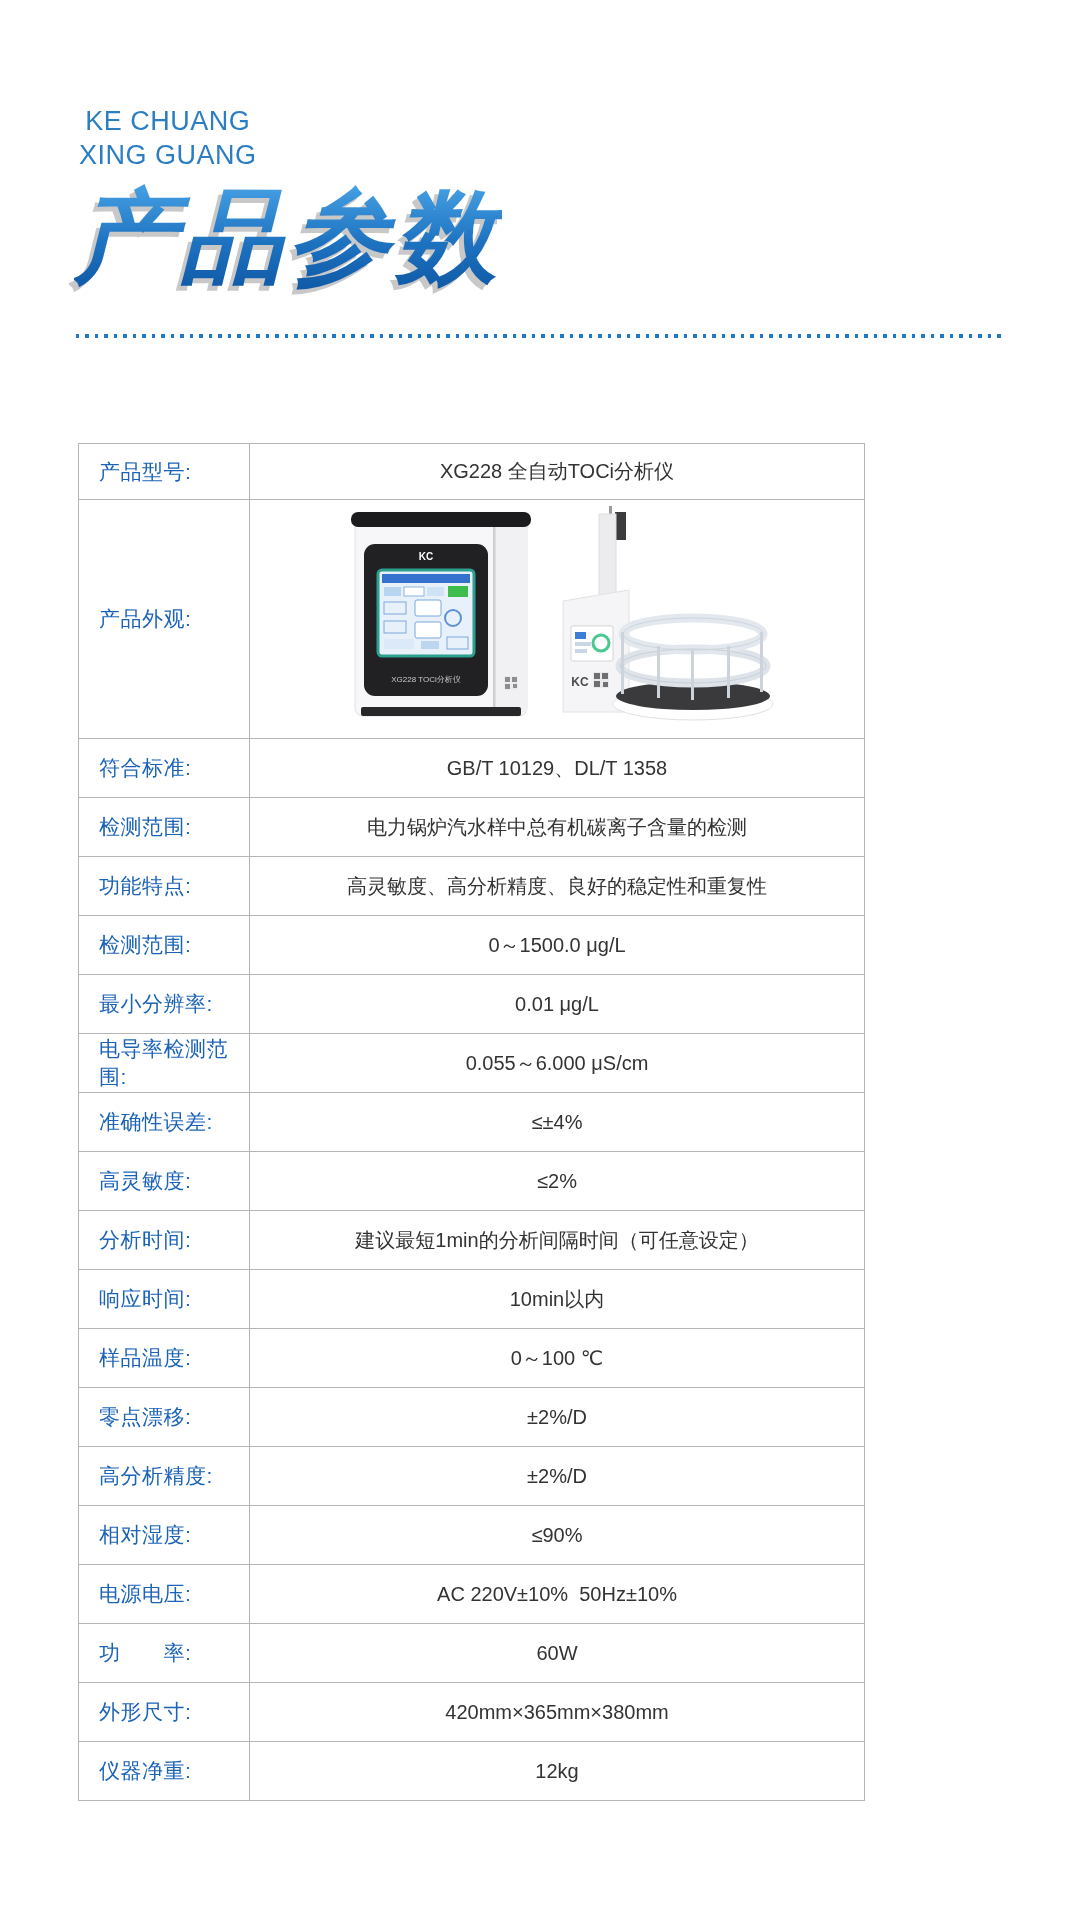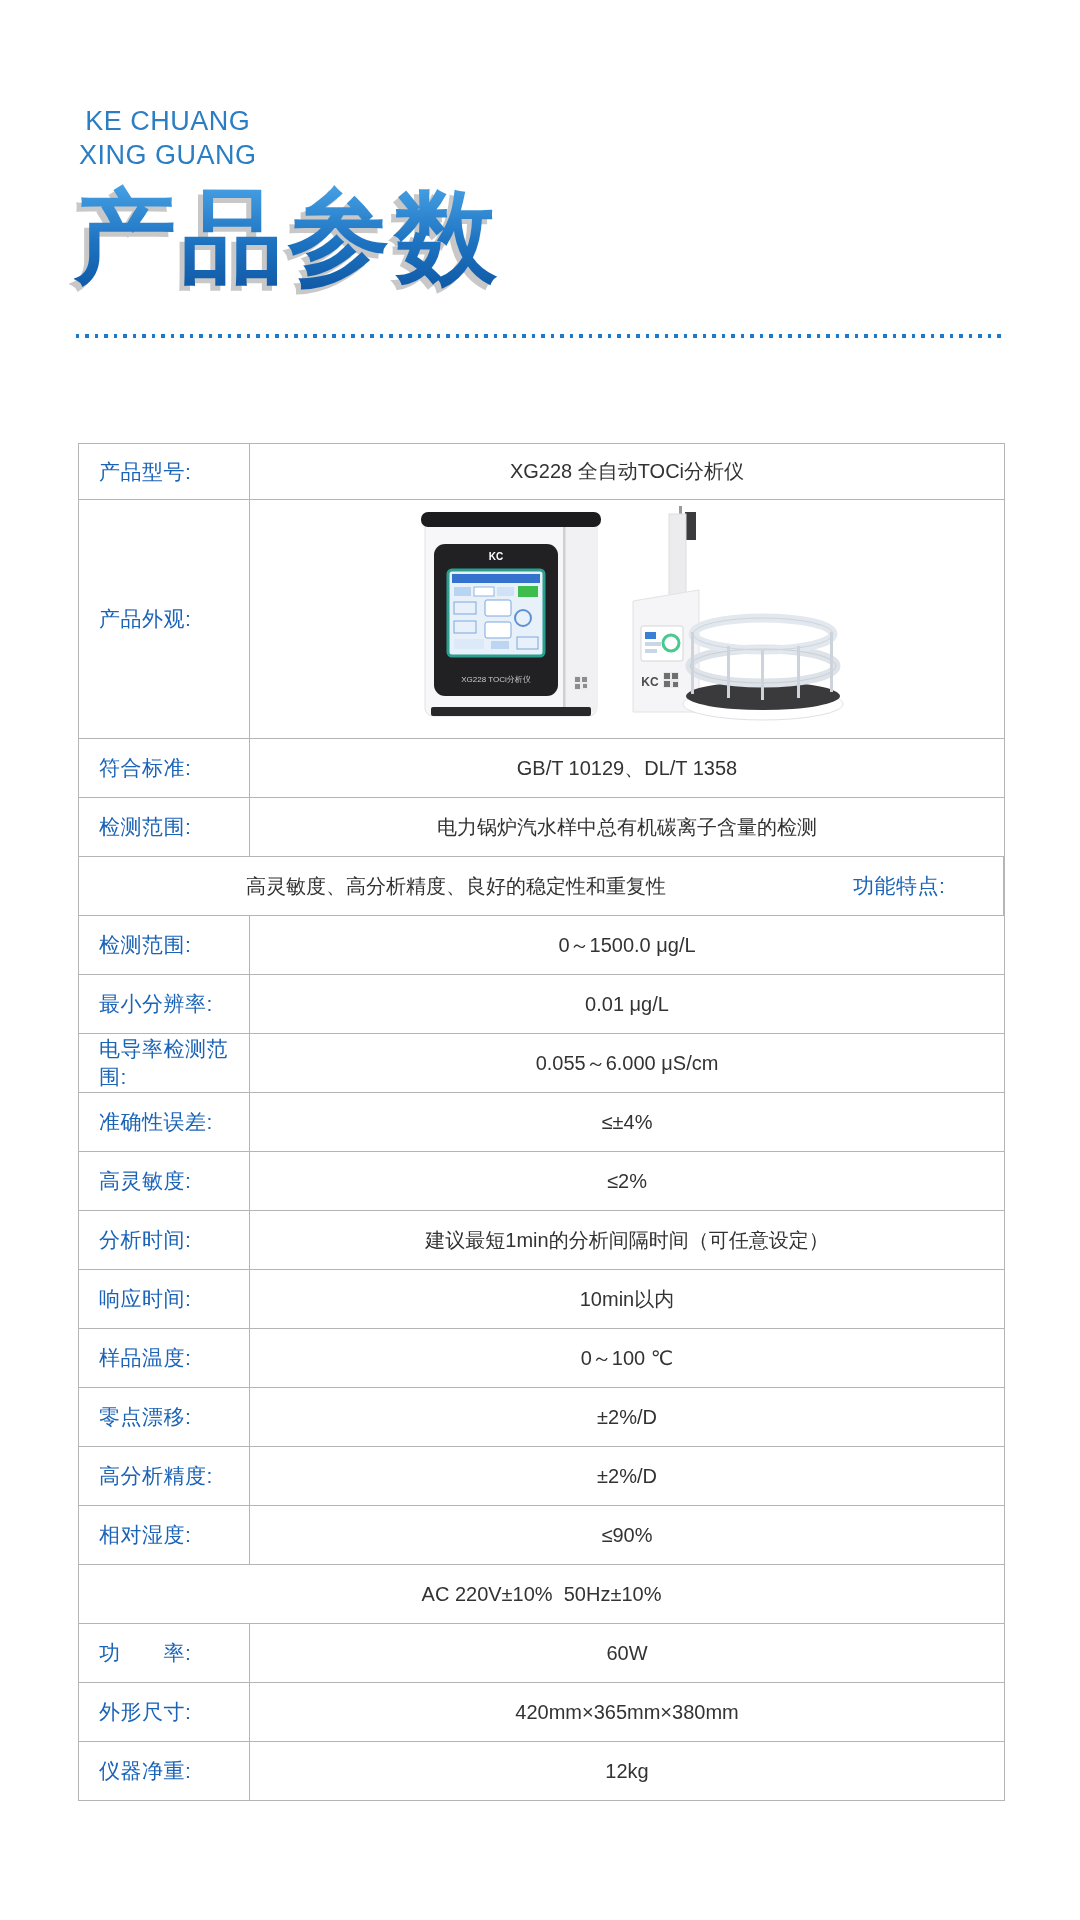--- a/index.html
+++ b/index.html
@@ -15,29 +15,30 @@
   }
   
   .page-title{
     position:absolute;left:74px;top:182px;
     font-family:"Liberation Serif","DejaVu Serif",serif;font-weight:700;
     font-size:102px;line-height:112px;letter-spacing:5px;
     background:linear-gradient(180deg,#48a2e5 0%,#1d72c0 55%,#0f57a4 100%);
     -webkit-background-clip:text;background-clip:text;
     color:transparent;-webkit-text-fill-color:transparent;
     filter:drop-shadow(-5px 5px 0 #c8c8c8);
+    font-style:italic;
   }
   
   .dotline{
     position:absolute;left:76px;top:334px;width:926px;height:4px;
     background-image:repeating-linear-gradient(to right,#1f78c8 0,#1f78c8 3.5px,transparent 3.5px,transparent 9.5px);
   }
   
   .spec-table{
-    position:absolute;left:78px;top:443px;width:927px;
+    position:absolute;left:78px;top:443px;width:787px;
     border:1px solid #b5b5b5;box-sizing:border-box;background:#fff;
   }
   .tr{display:flex;min-height:58px;}
   .tr+.tr{border-top:1px solid #b5b5b5;}
   .tr.first{min-height:55px;}
   .tr.tall{min-height:238px;}
   .td{box-sizing:border-box;}
   .td.label{
     flex:0 0 171px;width:171px;border-right:1px solid #b5b5b5;
     display:flex;align-items:center;padding-left:20px;
@@ -153,22 +154,22 @@
 
   <div class="tr">
     <div class="td label">符合标准:</div>
     <div class="td value">GB/T 10129、DL/T 1358</div>
   </div>
   <div class="tr">
     <div class="td label">检测范围:</div>
     <div class="td value">电力锅炉汽水样中总有机碳离子含量的检测</div>
   </div>
   <div class="tr">
+    <div class="td label">功能特点:</div>
     <div class="td value">高灵敏度、高分析精度、良好的稳定性和重复性</div>
-    <div class="td label">功能特点:</div>
   </div>
   <div class="tr">
     <div class="td label">检测范围:</div>
     <div class="td value">0～1500.0 μg/L</div>
   </div>
   <div class="tr">
     <div class="td label">最小分辨率:</div>
     <div class="td value">0.01 μg/L</div>
   </div>
   <div class="tr">
@@ -201,20 +202,21 @@
   </div>
   <div class="tr">
     <div class="td label">高分析精度:</div>
     <div class="td value">±2%/D</div>
   </div>
   <div class="tr">
     <div class="td label">相对湿度:</div>
     <div class="td value">≤90%</div>
   </div>
   <div class="tr">
+    <div class="td label">电源电压:</div>
     <div class="td value">AC 220V±10%  50Hz±10%</div>
   </div>
   <div class="tr">
     <div class="td label">功　　率:</div>
     <div class="td value">60W</div>
   </div>
   <div class="tr">
     <div class="td label">外形尺寸:</div>
     <div class="td value">420mm×365mm×380mm</div>
   </div>

